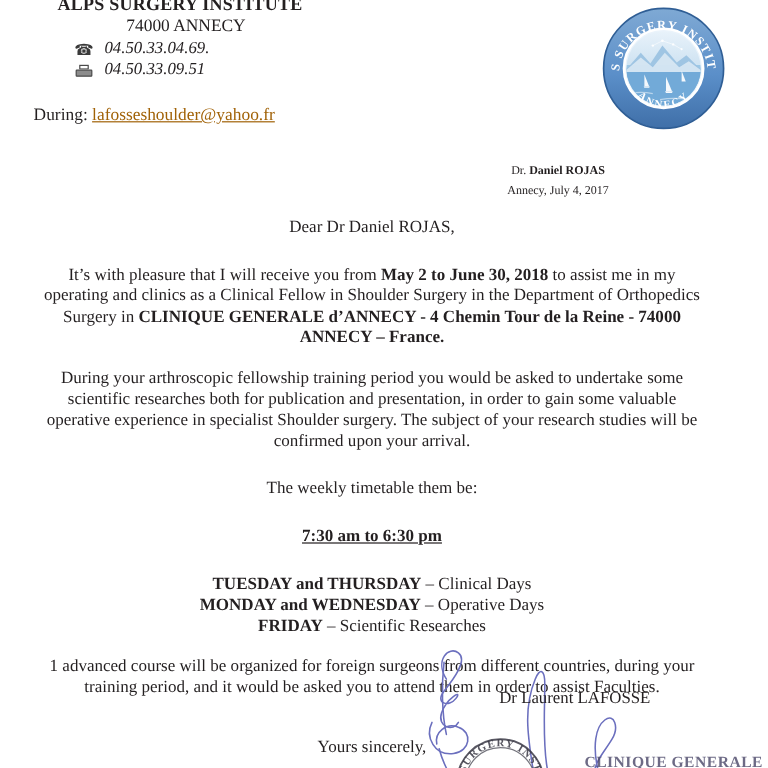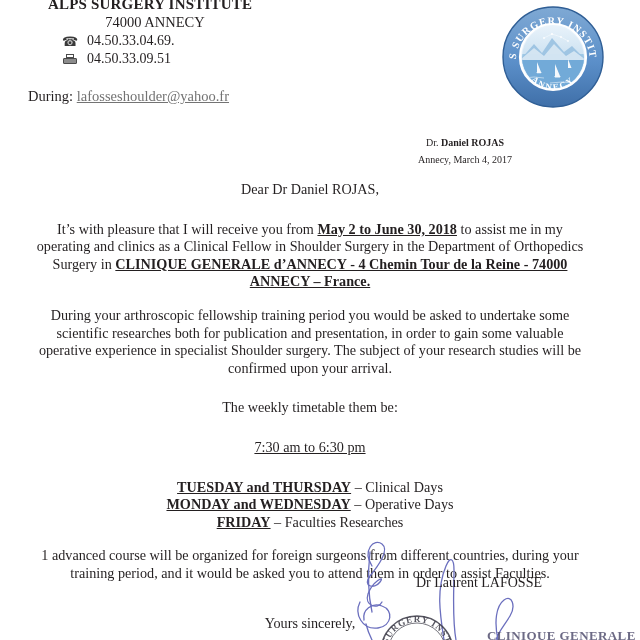--- a/index.html
+++ b/index.html
@@ -75,31 +75,32 @@
     left: 3px; top: 0;
     width: 8px; height: 4px;
     background: #ffffff;
     border: 1px solid #4a4a4a;
     box-sizing: border-box;
   }
   .contact-num {
     font-size: 14px;
     line-height: 16px;
     margin-left: 7px;
+    font-style: italic;
   }
 
   #email-line {
     position: absolute;
     left: 28px;
     top: 88px;
     font-size: 14.5px;
     white-space: nowrap;
   }
   #email-link {
-    color: #737373;
+    color: #a16207;
     text-decoration: underline;
   }
 
   
   #logo {
     position: absolute;
     left: 500px;
     top: 4px;
     width: 106px;
     height: 106px;
@@ -124,22 +125,22 @@
     position: absolute;
     left: 32px;
     top: 181px;
     width: 556px;
     font-size: 14.2px;
     line-height: 17.6px;
   }
   #body-text p { margin: 0; text-align: center; }
   .gap-16 { height: 16px; }
   .gap-22 { height: 22px; }
-  .b { font-weight: bold; text-decoration: underline; }
-  .bu { font-weight: normal; text-decoration: underline; }
+  .b { font-weight: bold; }
+  .bu { font-weight: bold; text-decoration: underline; }
 
   
   #sig-name {
     position: absolute;
     left: 416px;
     top: 575px;
     font-size: 14px;
     white-space: nowrap;
   }
   #signature-mark {
@@ -253,21 +254,21 @@
         <textPath href="#arcBot" startOffset="50%" text-anchor="middle">ANNECY</textPath>
       </text>
     </svg>
   </div>
 
   <div id="recipient">
     <div id="recipient-name">
       <span>Dr.</span>
       <span class="rname">Daniel ROJAS</span>
     </div>
-    <div id="recipient-place">Annecy, March 4, 2017</div>
+    <div id="recipient-place">Annecy, July 4, 2017</div>
   </div>
 
   <div id="body-text">
 
     <p>Dear Dr Daniel ROJAS,</p>
     <div class="gap-22"></div>
 
     <p><span>It’s with pleasure that I will receive you from </span><span class="b">May 2 to June 30, 2018</span><span> to assist me in my operating and clinics as a Clinical Fellow in Shoulder Surgery in the Department of Orthopedics Surgery in </span><span class="b">CLINIQUE GENERALE d’ANNECY - 4 Chemin Tour de la Reine - 74000 ANNECY – France.</span></p>
     <div class="gap-16"></div>
 
@@ -275,21 +276,21 @@
     <div class="gap-22"></div>
 
     <p>The weekly timetable them be:</p>
     <div class="gap-22"></div>
 
     <p class="bu">7:30 am to 6:30 pm</p>
     <div class="gap-22"></div>
 
     <p><span class="b">TUESDAY and THURSDAY</span><span> – Clinical Days</span></p>
     <p><span class="b">MONDAY and WEDNESDAY</span><span> – Operative Days</span></p>
-    <p><span class="b">FRIDAY</span><span> – Faculties Researches</span></p>
+    <p><span class="b">FRIDAY</span><span> – Scientific Researches</span></p>
     <div class="gap-16"></div>
 
     <p>1 advanced course will be organized for foreign surgeons from different countries, during your training period, and it would be asked you to attend them in order to assist Faculties.</p>
     <div class="gap-16"></div>
 
     <div class="gap-16"></div>
 
     <p>Yours sincerely,</p>
   </div>
 

